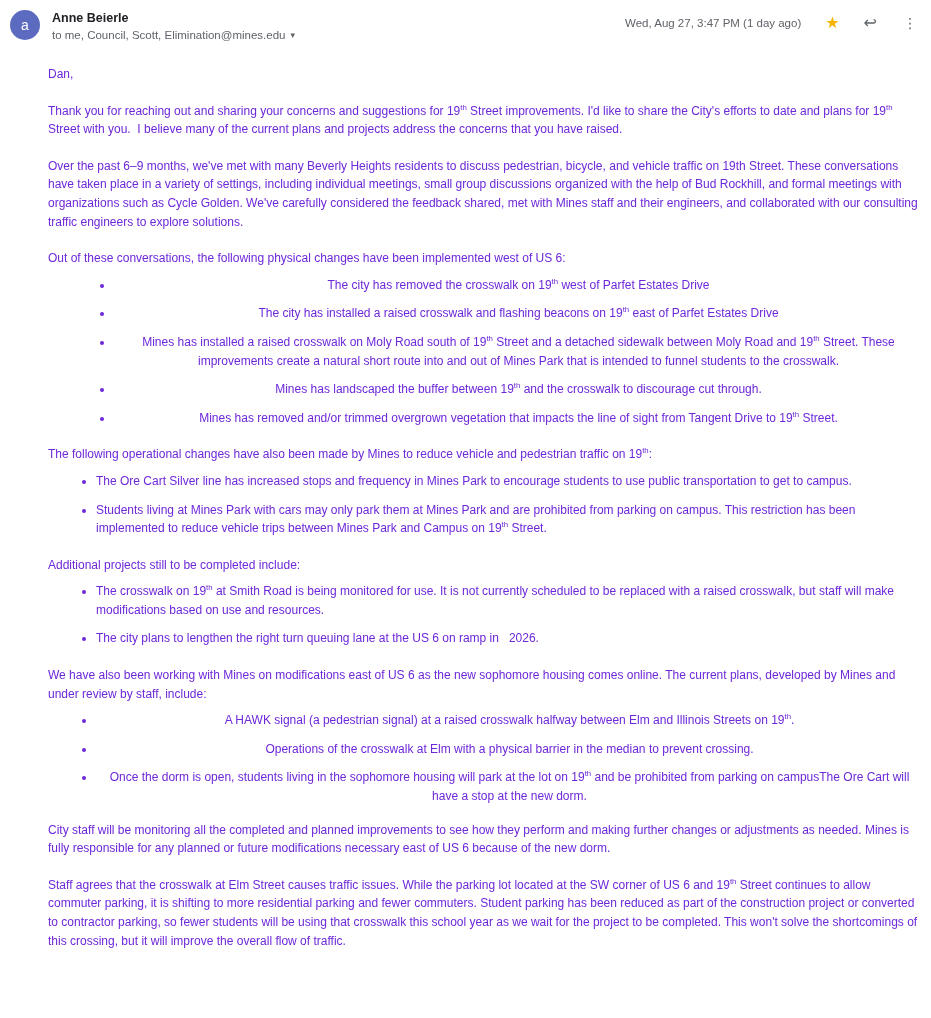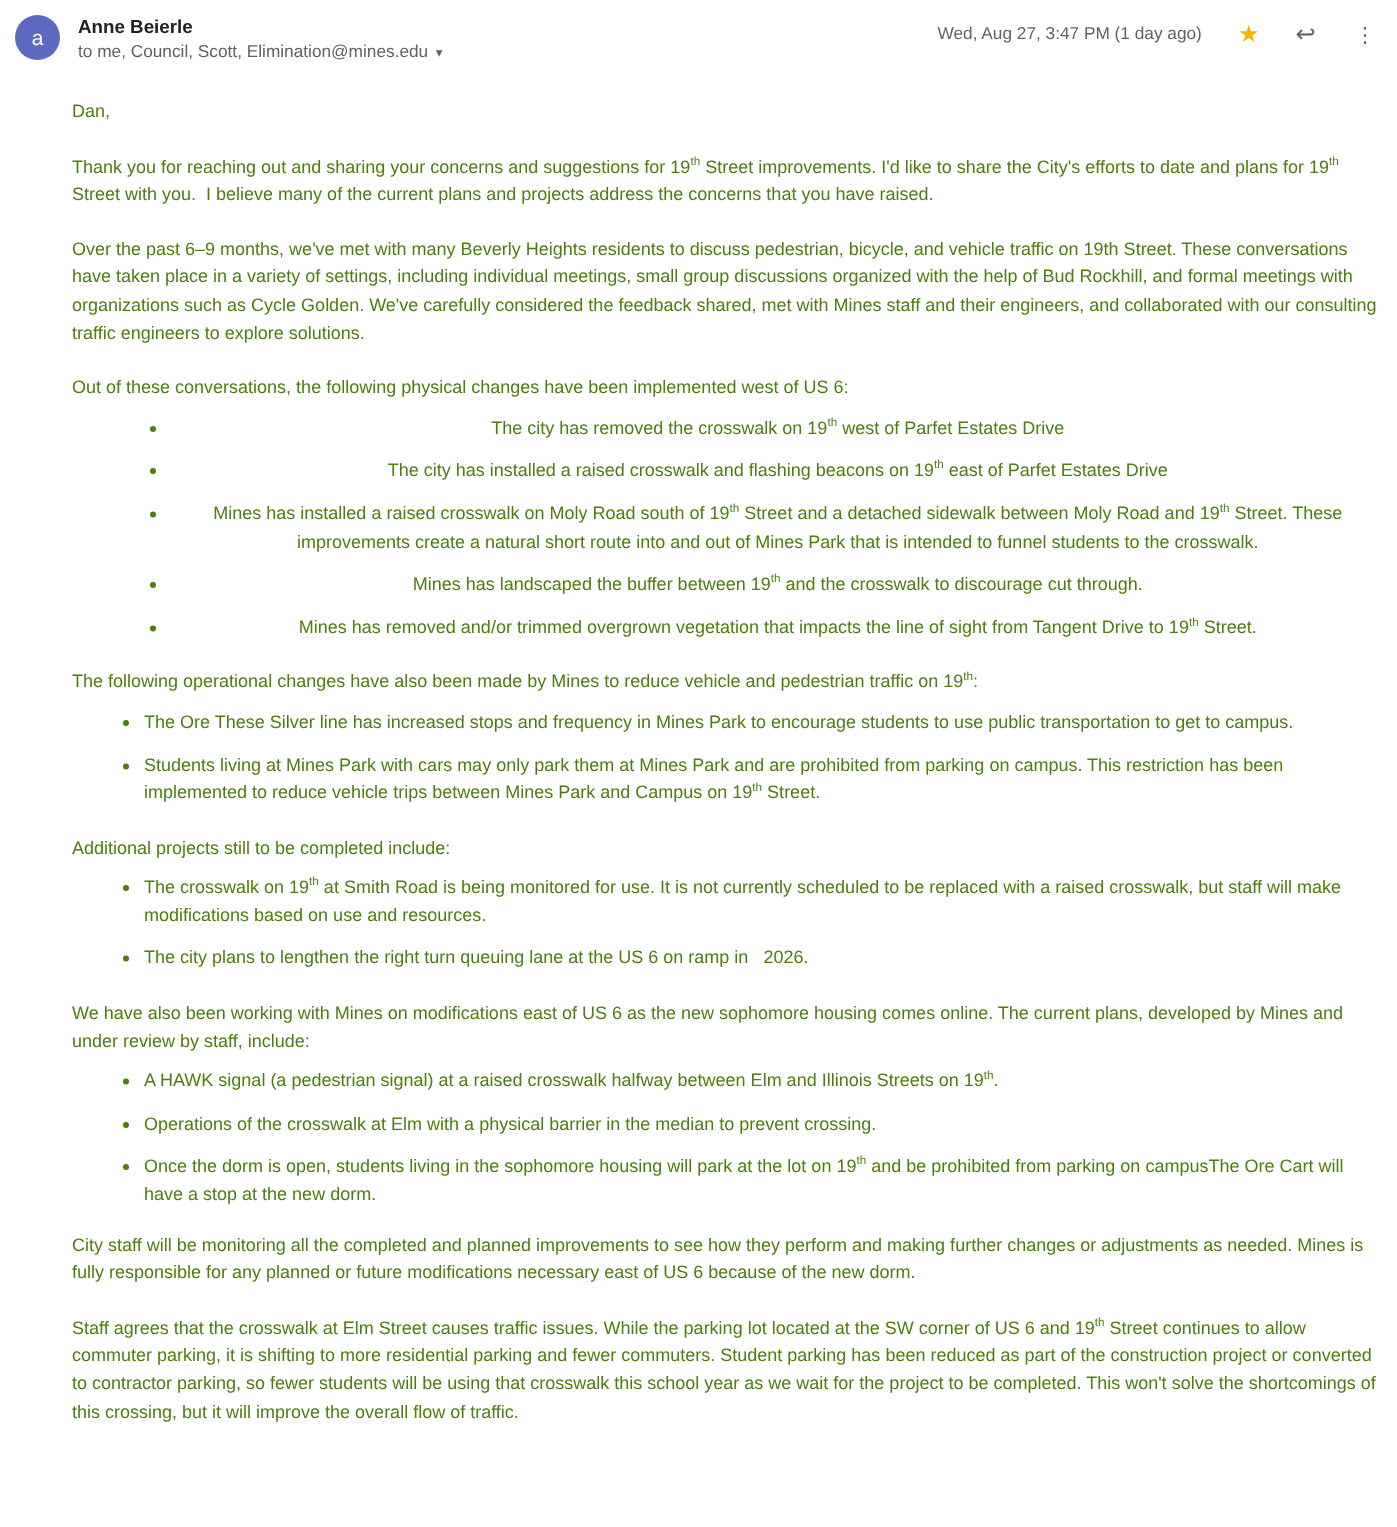--- a/index.html
+++ b/index.html
@@ -44,29 +44,29 @@
   }
   .star-glyph { color: #f4b400; font-size: 16px; cursor: pointer; }
   .reply-glyph { color: #5f6368; font-size: 16px; cursor: pointer; }
   .more-glyph  { color: #5f6368; font-size: 14px; cursor: pointer; padding: 0 2px; }
 
   
   .email-body {
     padding: 24px 8px 0 48px;
     font-size: 12px;
     line-height: 1.55;
-    color: #4d7c0f;
+    color: #6d28d9;
   }
   .email-body p { margin: 0 0 18px 0; white-space: pre-wrap; }
   .email-body p.tight-top { margin-top: 15px; }
   .email-body p.intro { margin-bottom: 8px; }
   ul.blist { margin: 0 0 18px 0; padding-left: 48px; }
   ul.blist li { margin-bottom: 10px; white-space: pre-wrap; }
   ul.deep { padding-left: 66px; text-align: center; }
-  ul.no-gap-bottom { margin-bottom: 8px; }
+  ul.no-gap-bottom { margin-bottom: 8px; text-align: center; }
   ul.big-item { margin-bottom: 12px; }
   ul.big-item li { font-size: 15px; margin-bottom: 0; }
 </style>
 </head>
 <body>
 
 <div class="email-header">
   <div class="avatar">
     <span>a</span>
   </div>
@@ -95,21 +95,21 @@
   <ul class="blist deep">
       <li>The city has removed the crosswalk on 19<sup>th</sup> west of Parfet Estates Drive</li>
       <li>The city has installed a raised crosswalk and flashing beacons on 19<sup>th</sup> east of Parfet Estates Drive</li>
       <li>Mines has installed a raised crosswalk on Moly Road south of 19<sup>th</sup> Street and a detached sidewalk between Moly Road and 19<sup>th</sup> Street. These improvements create a natural short route into and out of Mines Park that is intended to funnel students to the crosswalk.</li>
       <li>Mines has landscaped the buffer between 19<sup>th</sup> and the crosswalk to discourage cut through.</li>
       <li>Mines has removed and/or trimmed overgrown vegetation that impacts the line of sight from Tangent Drive to 19<sup>th</sup> Street.</li>
     </ul>
 
   <p class="intro">The following operational changes have also been made by Mines to reduce vehicle and pedestrian traffic on 19<sup>th</sup>:</p>
   <ul class="blist">
-      <li>The Ore These Silver line has increased stops and frequency in Mines Park to encourage students to use public transportation to get to campus.</li>
+      <li>The Ore Cart Silver line has increased stops and frequency in Mines Park to encourage students to use public transportation to get to campus.</li>
       <li>Students living at Mines Park with cars may only park them at Mines Park and are prohibited from parking on campus. This restriction has been implemented to reduce vehicle trips between Mines Park and Campus on 19<sup>th</sup> Street.</li>
     </ul>
 
   <p class="intro">Additional projects still to be completed include:</p>
   <ul class="blist">
       <li>The crosswalk on 19<sup>th</sup> at Smith Road is being monitored for use. It is not currently scheduled to be replaced with a raised crosswalk, but staff will make modifications based on use and resources.</li>
       <li>The city plans to lengthen the right turn queuing lane at the US 6 on ramp in   2026.</li>
     </ul>
 
   <p class="intro">We have also been working with Mines on modifications east of US 6 as the new sophomore housing comes online. The current plans, developed by Mines and under review by staff, include:</p>

